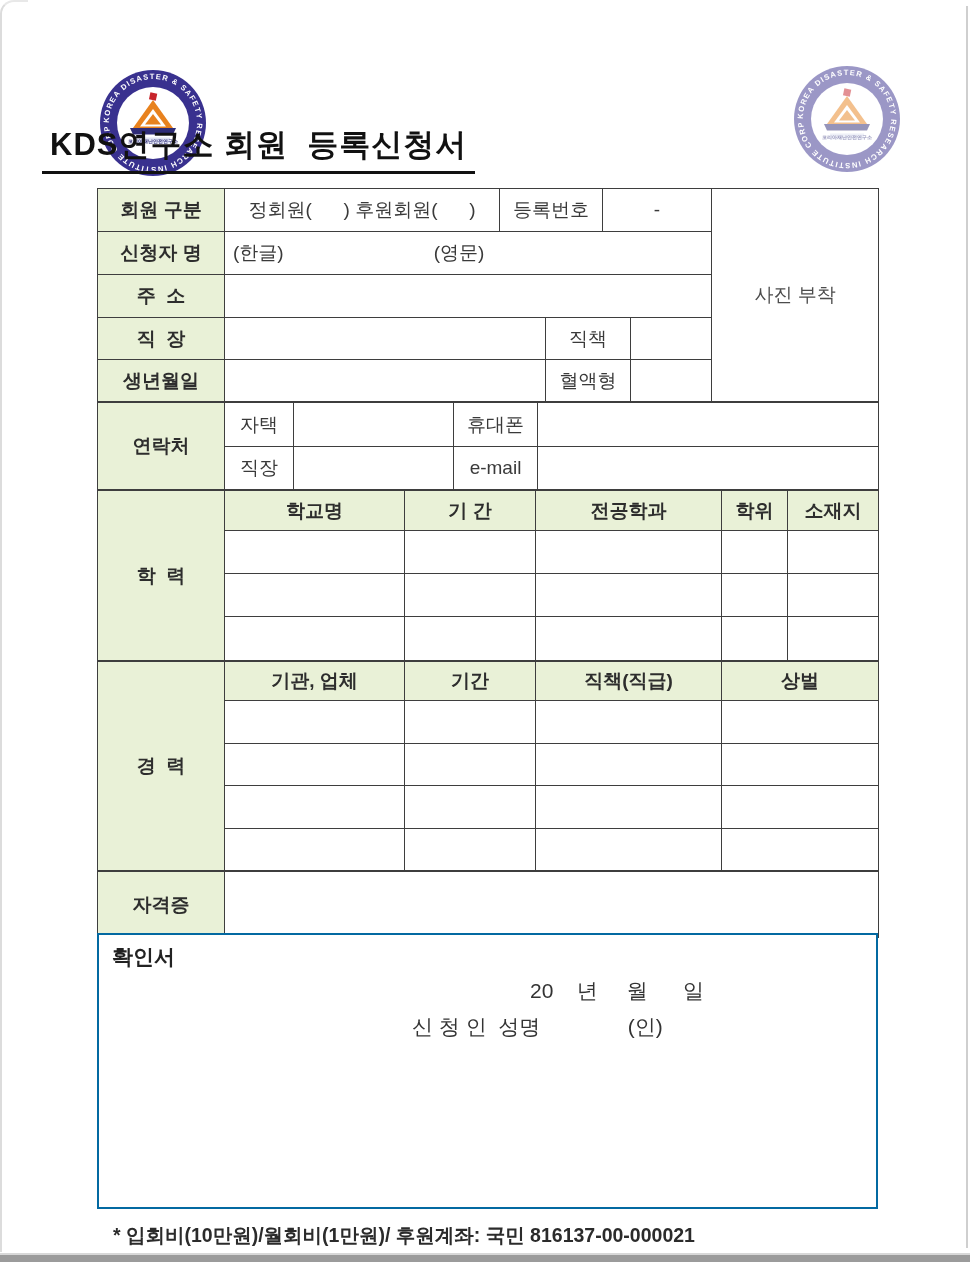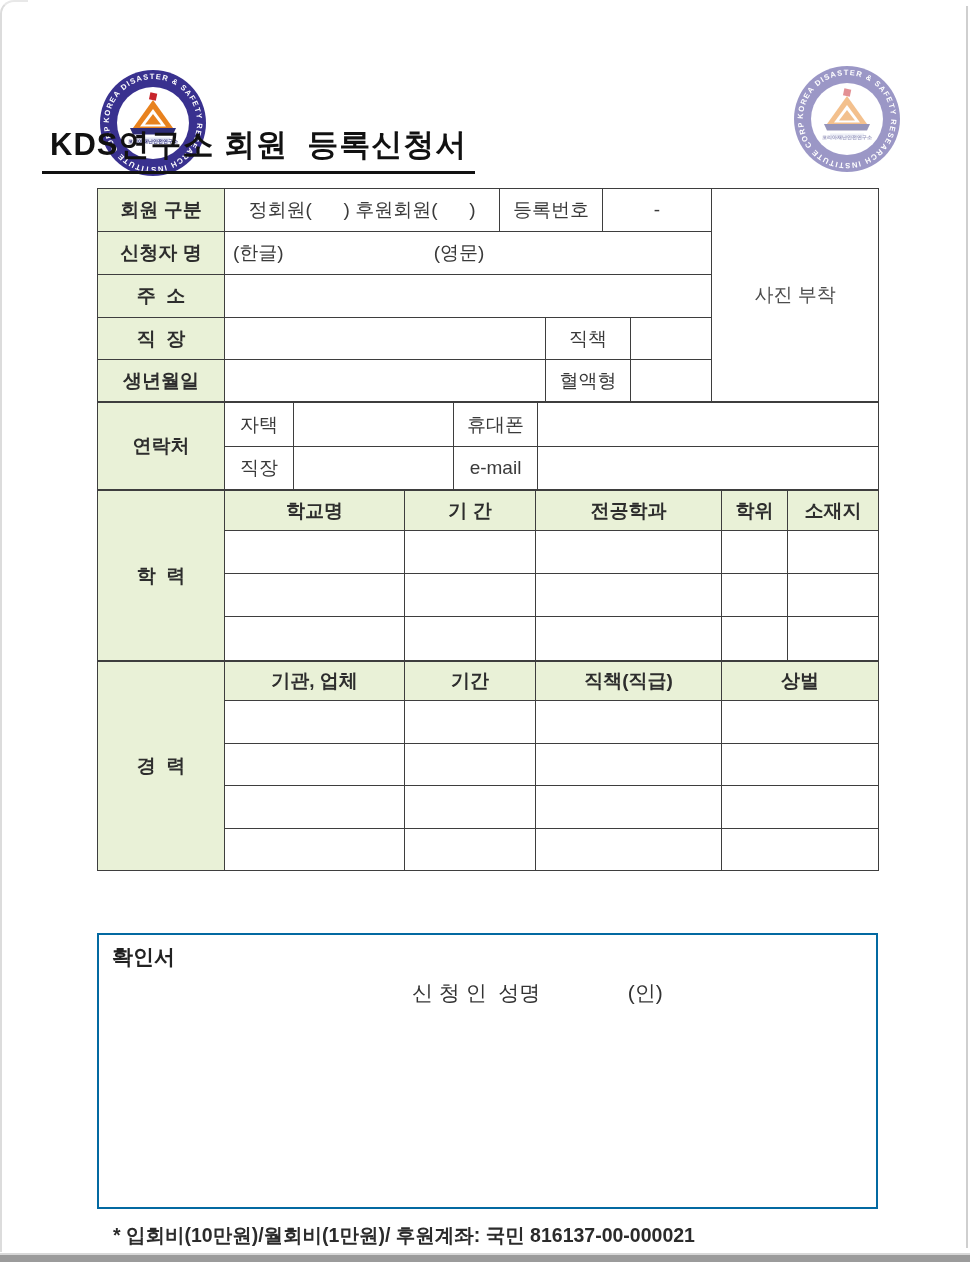--- a/index.html
+++ b/index.html
@@ -249,20 +249,33 @@
     </tr>
     <tr style="height:42px">
       <td></td>
           <td></td>
           <td></td>
           <td></td>
     </tr>
   </tbody>
     </table>
 
+  <table>
+    <colgroup>
+        <col style="width:127px">
+        <col style="width:654px">
+      </colgroup>
+    <tbody>
+        <tr style="height:66px">
+      <td class="green">자격증</td>
+      <td></td>
+    </tr>
+  </tbody>
+    </table>
 </div>
 
 <div class="confirm">
   <div class="c-title">확인서</div>
+  <div class="c-date">20    년     월      일</div>
   <div class="c-sign">신 청 인  성명               (인)</div>
 </div>
 
 <div class="footer-note">* 입회비(10만원)/월회비(1만원)/ 후원계좌: 국민 816137-00-000021</div>
 
 </body></html>

